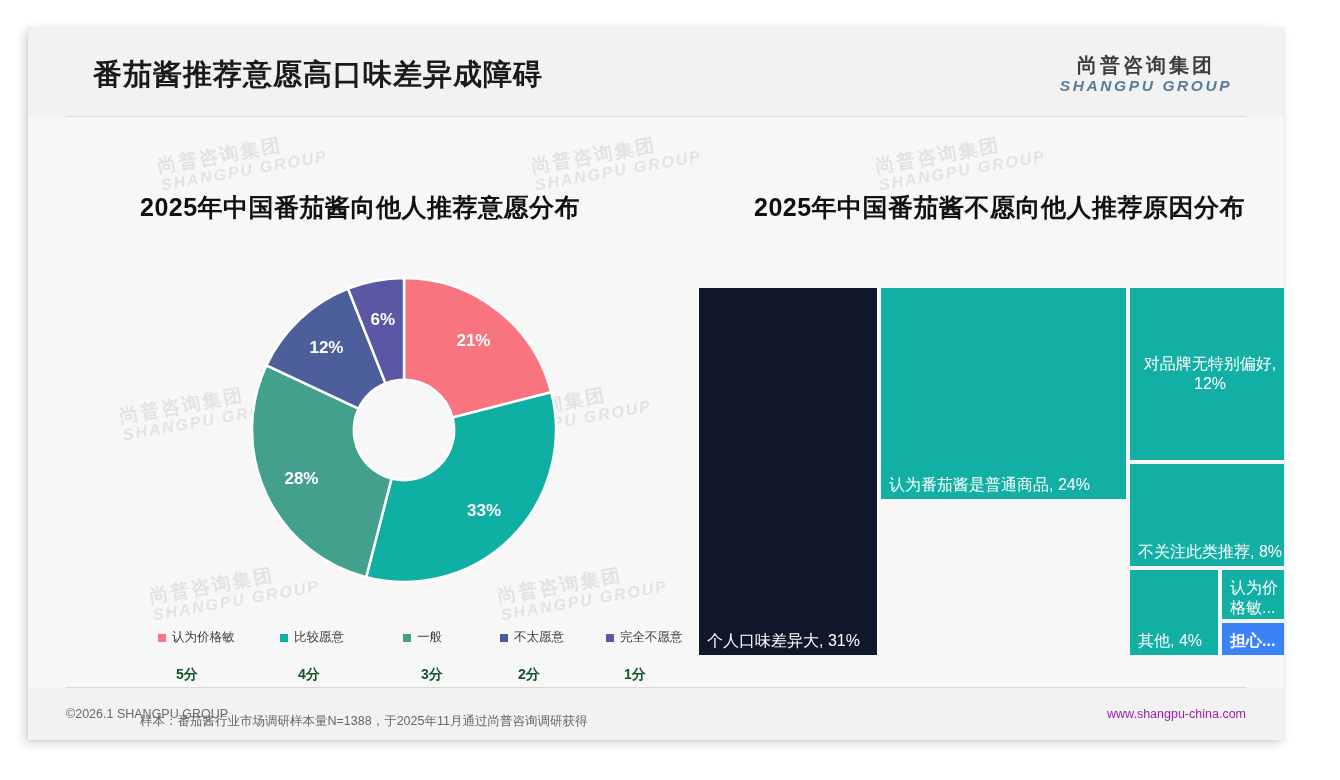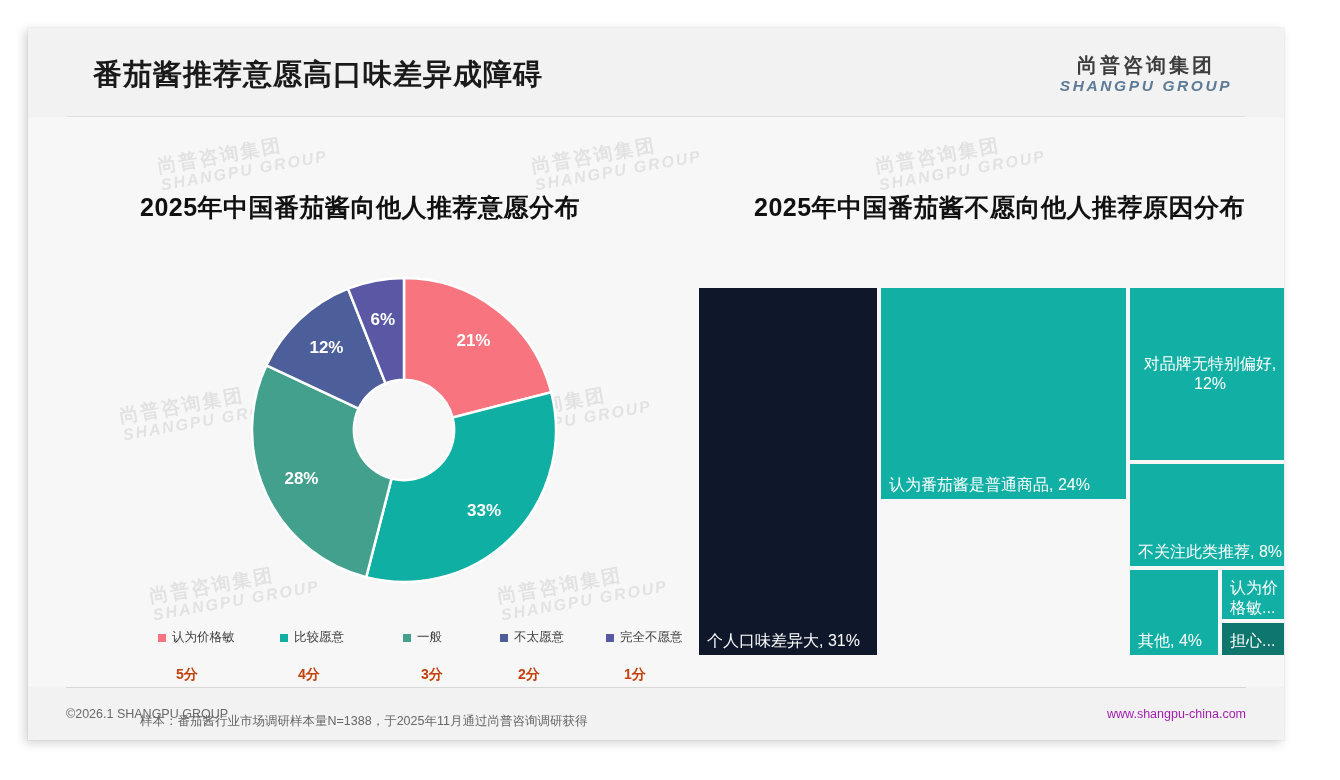--- a/index.html
+++ b/index.html
@@ -169,21 +169,21 @@
     left: 130px;
     top: 549px;
     width: 500px;
     height: 22px;
     z-index: 5;
   }
   .score-label {
     position: absolute;
     font-size: 14px;
     font-weight: bold;
-    color: #c2410c;
+    color: #14532d;
     white-space: nowrap;
   }
 
   
   #treemap {
     position: absolute;
     left: 669px;
     top: 169px;
     width: 595px;
     height: 371px;
@@ -372,21 +372,21 @@
         </div>
         <div class="tm-cell" style="left: 431px; top: 176px; width: 164px; height: 106px; background: rgb(18, 175, 165);">
           <div class="tm-text">不关注此类推荐, 8%</div>
         </div>
         <div class="tm-cell" style="left: 431px; top: 282px; width: 92px; height: 89px; background: rgb(18, 175, 165);">
           <div class="tm-text">其他, 4%</div>
         </div>
         <div class="tm-cell" style="left: 523px; top: 282px; width: 72px; height: 53px; background: rgb(18, 175, 165);">
           <div class="tm-text wrap">认为价格敏...</div>
         </div>
-        <div class="tm-cell" style="left: 523px; top: 335px; width: 72px; height: 36px; background: #0f766e;">
+        <div class="tm-cell" style="left: 523px; top: 335px; width: 72px; height: 36px; background: #3b82f6; font-weight: bold;">
           <div class="tm-text">担心...</div>
         </div>
       </div>
 
     <div id="footnote">样本：番茄酱行业市场调研样本量N=1388，于2025年11月通过尚普咨询调研获得</div>
   </div>
 
   <div id="footer">
     <div id="footer-divider"></div>
     <div id="footer-left">©2026.1 SHANGPU GROUP</div>

